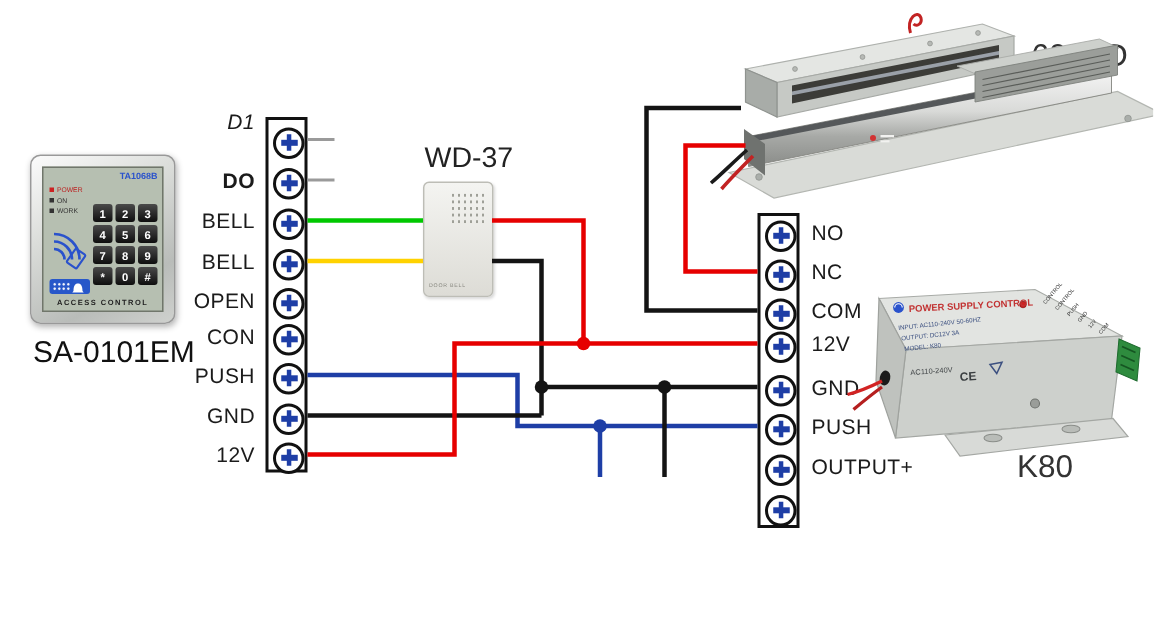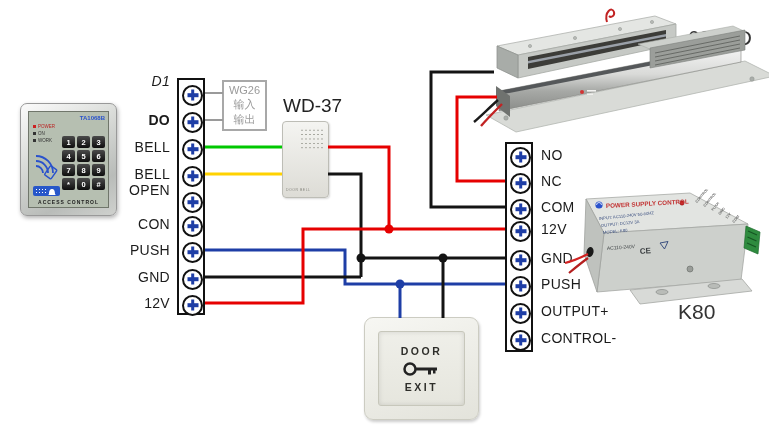--- a/index.html
+++ b/index.html
@@ -101,85 +101,68 @@
       </div>
       <div id="kp-chip">
         <div class="dots"></div>
         <svg width="10" height="9">
           <path d="M2,7 c0,-4 1.5,-5 3,-5 c1.5,0 3,1 3,5 l0.8,1 h-7.6 z" fill="#fff"></path>
         </svg>
       </div>
       <div id="kp-footer">ACCESS CONTROL</div>
     </div>
   </div>
+  <div class="abs devlabel" style="left:22px;top:224px;font-size:20px;color:#111;">SA-0101EM</div>
 
   <div class="tblock" style="left:177px;top:78px;width:28px;height:237px;">
     <span class="term" style="top:4.5px;"></span>
     <span class="term" style="top:31.5px;"></span>
     <span class="term" style="top:58.5px;"></span>
     <span class="term" style="top:85.5px;"></span>
     <span class="term" style="top:111.5px;"></span>
     <span class="term" style="top:135.5px;"></span>
     <span class="term" style="top:161.5px;"></span>
     <span class="term" style="top:188.5px;"></span>
     <span class="term" style="top:214.5px;"></span>
   </div>
   <div class="tlabel left" style="top:72px;font-style:italic;">D1</div>
   <div class="tlabel left" style="top:111px;font-weight:bold;">DO</div>
   <div class="tlabel left" style="top:138px;">BELL</div>
   <div class="tlabel left" style="top:165px;">BELL</div>
-  <div class="tlabel left" style="top:181px;">OPEN</div>
+  <div class="tlabel left" style="top:191px;">OPEN</div>
   <div class="tlabel left" style="top:215px;">CON</div>
   <div class="tlabel left" style="top:241px;">PUSH</div>
   <div class="tlabel left" style="top:268px;">GND</div>
   <div class="tlabel left" style="top:294px;">12V</div>
 
-  <div id="wg26" class="abs">
-    <div>WG26</div>
-    <div>输入</div>
-    <div>输出</div>
-  </div>
 
   <div class="abs devlabel" style="left:283px;top:95px;font-size:19px;color:#222;">WD-37</div>
   <div id="doorbell" class="abs">
     <div id="db-dots"></div>
     <div id="db-text">DOOR BELL</div>
   </div>
 
-  <div id="exitbtn" class="abs">
-    <div id="exit-plate">
-      <div class="exit-text">DOOR</div>
-      <svg width="40" height="18">
-        <circle cx="8" cy="9" r="5.5" fill="none" stroke="#222" stroke-width="2.5"></circle>
-        <line x1="13.5" y1="9" x2="35" y2="9" stroke="#222" stroke-width="3"></line>
-        <rect x="26" y="9" width="3" height="5.5" fill="#222"></rect>
-        <rect x="31" y="9" width="2.5" height="4.5" fill="#222"></rect>
-      </svg>
-      <div class="exit-text">EXIT</div>
-    </div>
-  </div>
 
   <div class="tblock" style="left:505px;top:142px;width:28px;height:210px;">
     <span class="term" style="top:2.5px;"></span>
     <span class="term" style="top:28.5px;"></span>
     <span class="term" style="top:54.5px;"></span>
     <span class="term" style="top:76.5px;"></span>
     <span class="term" style="top:105.5px;"></span>
     <span class="term" style="top:131.5px;"></span>
     <span class="term" style="top:158.5px;"></span>
     <span class="term" style="top:185.5px;"></span>
   </div>
   <div class="tlabel right" style="top:146px;">NO</div>
   <div class="tlabel right" style="top:172px;">NC</div>
   <div class="tlabel right" style="top:198px;">COM</div>
   <div class="tlabel right" style="top:220px;">12V</div>
   <div class="tlabel right" style="top:249px;">GND</div>
   <div class="tlabel right" style="top:275px;">PUSH</div>
   <div class="tlabel right" style="top:302px;">OUTPUT+</div>
-  <div class="tlabel right" style="top:329px;">CONTROL-</div>
 
   <div class="abs devlabel" style="left:655px;top:26px;font-size:21px;">EL-600SD</div>
   <div class="abs devlabel" style="left:678px;top:300px;font-size:21px;">K80</div>
 
   <svg id="overlay" width="769" height="426" viewBox="0 0 769 426">
     <defs>
       <linearGradient id="chrome" x1="0" y1="0" x2="0" y2="1">
         <stop offset="0" stop-color="#f8f8f8"></stop>
           <stop offset=".45" stop-color="#d9dad8"></stop>
         <stop offset=".7" stop-color="#a7a9a6"></stop>

